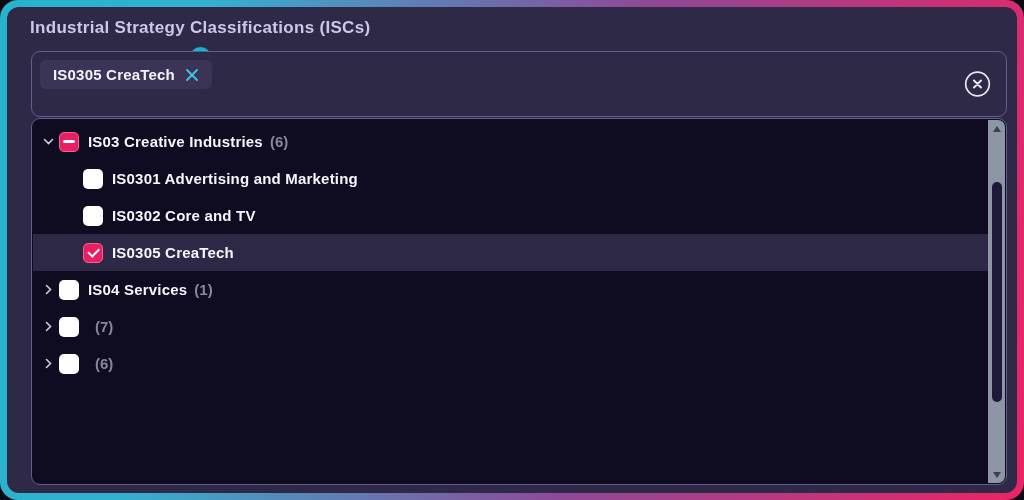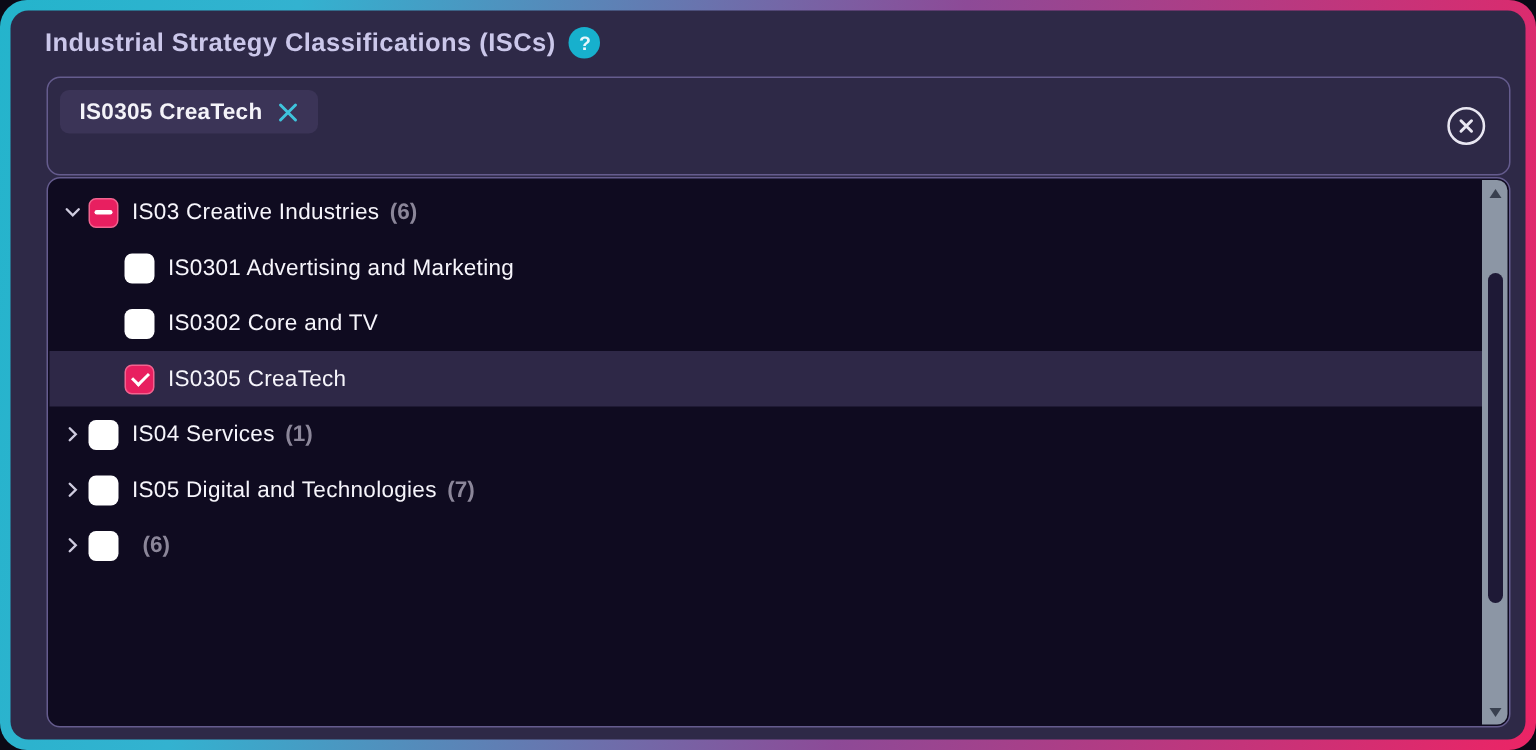--- a/index.html
+++ b/index.html
@@ -7,21 +7,21 @@
     font-family: "Liberation Sans", "DejaVu Sans", sans-serif; }
 
   .frame { position: absolute; inset: 0; width: 1024px; height: 500px;
     border-radius: 18px; padding: 7px;
     background: linear-gradient(100deg, #24b4cc 0%, #33b2d0 18%, #8d4a97 58%, #ec2465 100%); }
 
   .card { position: relative; width: 100%; height: 100%;
     background: #2e2947; border-radius: 12px; }
 
   
-  .header { position: absolute; left: 23px; top: 11px; display: flex; align-items: center; gap: 9px; }
+  .header { position: absolute; left: 23px; top: 11px; display: flex; align-items: center; gap: 9px; flex-direction: column; }
   .title { font-size: 17px; font-weight: 700; color: #cbc7ea; letter-spacing: .3px; }
   .help { width: 21px; height: 21px; border-radius: 50%; background: #17b0cd;
     color: #eaf6fb; font-size: 13px; font-weight: 700; display: flex;
     align-items: center; justify-content: center; cursor: pointer; }
 
   
   .input-box { position: absolute; left: 24px; right: 10px; top: 44px; height: 66px;
     border: 1.5px solid #655c8e; border-radius: 9px; background: #2e2947; }
   .chip { position: absolute; left: 8px; top: 8px; display: inline-flex; align-items: center;
     gap: 10px; padding: 6px 13px; background: #3b3457; border-radius: 6px; }
@@ -41,21 +41,21 @@
   .row.child { padding-left: 28px; }
   .cb { width: 20px; height: 20px; border-radius: 5px; background: #ffffff;
     margin-right: 9px; flex: none; position: relative; cursor: pointer; }
   .cb.ind { background: #e81f60; border: 1.5px solid #f2638f; }
   .cb.ind::after { content: ""; position: absolute; left: 3px; right: 3px; top: 50%;
     height: 2.4px; margin-top: -1.2px; background: #ffffff; border-radius: 2px; }
   .cb.checked { background: #e81f60; border: 1.5px solid #f2638f; }
   .cb.checked::after { content: ""; position: absolute; left: 4px; top: 4.5px;
     width: 9px; height: 4.5px; border-left: 2.2px solid #fff; border-bottom: 2.2px solid #fff;
     transform: rotate(-45deg); }
-  .lbl { font-size: 15px; font-weight: 400; color: #f6f5fb; letter-spacing: .2px; white-space: nowrap; }
+  .lbl { font-size: 15px; font-weight: 700; color: #f6f5fb; letter-spacing: .2px; white-space: nowrap; }
   .cnt { font-size: 15px; font-weight: 600; color: #8b8699; margin-left: 7px; }
 
   
   .sb { position: absolute; top: 1px; bottom: 1px; right: 1px; width: 17px;
     background: #8c96a5; border-radius: 0 7px 7px 0; }
   .sb-up, .sb-down { position: absolute; left: 0; width: 100%; height: 15px;
     display: flex; align-items: center; justify-content: center; cursor: pointer; }
   .sb-up { top: 1px; } .sb-down { bottom: 1px; }
   .tri-up { width: 0; height: 0; border-left: 4.5px solid transparent;
     border-right: 4.5px solid transparent; border-bottom: 6px solid #39404f; }
@@ -138,21 +138,20 @@
           <span class="cnt">(1)</span>
         </div>
 
         <div class="row parent">
           <span class="chev">
             <svg width="13" height="13" viewBox="0 0 13 13">
                 <polyline points="4.5,2.5 8.5,6.5 4.5,10.5" fill="none" stroke="#cfccdf" stroke-width="1.6" stroke-linecap="round"></polyline>
               </svg>
           </span>
           <span class="cb"></span>
-          <span class="lbl">IS05 Digital and Technologies</span>
           <span class="cnt">(7)</span>
         </div>
 
         <div class="row parent">
           <span class="chev">
             <svg width="13" height="13" viewBox="0 0 13 13">
                 <polyline points="4.5,2.5 8.5,6.5 4.5,10.5" fill="none" stroke="#cfccdf" stroke-width="1.6" stroke-linecap="round"></polyline>
               </svg>
           </span>
           <span class="cb"></span>

